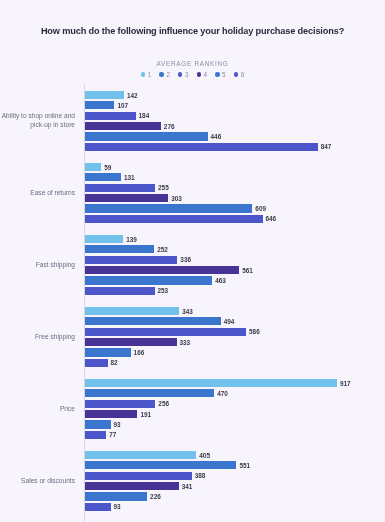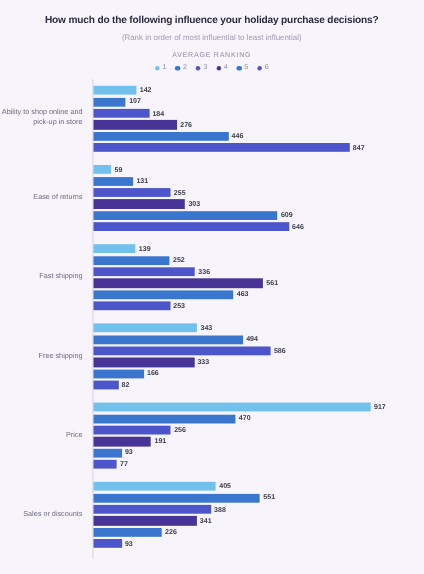--- a/index.html
+++ b/index.html
@@ -20,21 +20,21 @@
     background: #f7f4fc;
     position: relative;
     padding: 0;
   }
   .chart-title {
     text-align: center;
     font-size: 9.2px;
     font-weight: bold;
     color: #2b2b3d;
     letter-spacing: -0.15px;
-    margin: 0;
+    margin: 13px;
     padding: 13px 18px 0 18px;
     line-height: 1.3;
   }
   .chart-subtitle {
     text-align: center;
     font-size: 7.2px;
     color: #9e9cb0;
     margin: 0;
     padding: 4px 18px 0 18px;
     line-height: 1.3;
@@ -125,21 +125,20 @@
     white-space: nowrap;
     font-weight: 600;
   }
 </style>
 </head>
 <body>
 
 <div class="chart-card">
 
   <div class="chart-title">How much do the following influence your holiday purchase decisions?</div>
-  <div class="chart-subtitle">(Rank in order of most influential to least influential)</div>
 
   <div class="legend-title">AVERAGE RANKING</div>
   <div class="legend" id="legend">
       <div class="legend-item">
         <span class="legend-dot" style="background: rgb(114, 192, 236);"></span>
         <span class="legend-label">1</span>
       </div>
       <div class="legend-item">
         <span class="legend-dot" style="background: rgb(58, 118, 205);"></span>
         <span class="legend-label">2</span>

